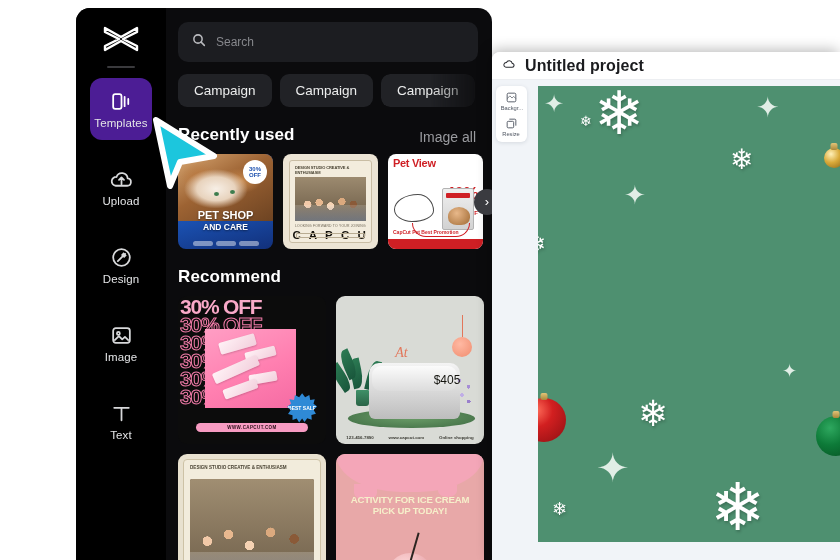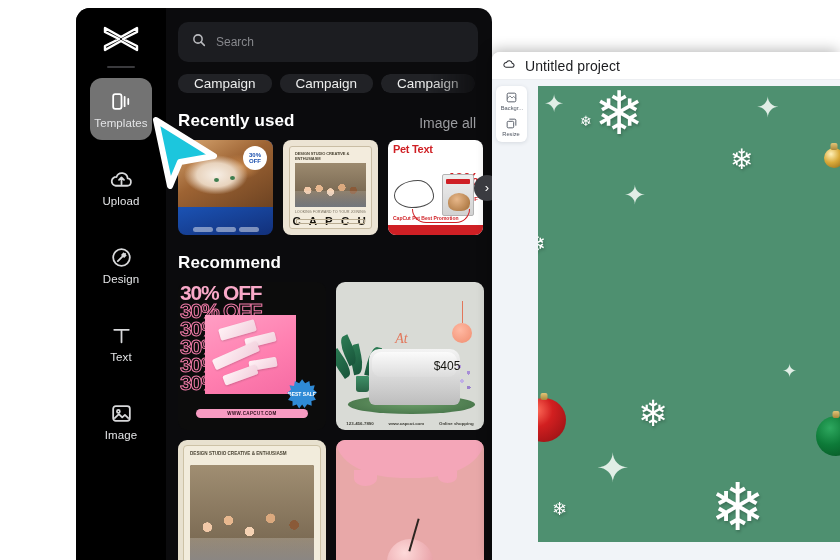--- a/index.html
+++ b/index.html
@@ -29,36 +29,36 @@
     display: flex; flex-direction: column; align-items: center;
     flex: 0 0 90px;
   }
   .brand-logo { width: 46px; height: 34px; display:flex; align-items:center; justify-content:center; margin-bottom: 6px;}
   .rail-sep { width: 28px; height: 2px; background: #3a3a3d; border-radius:2px; margin: 4px 0 10px; }
   .rail-item {
     width: 62px; height: 62px; border-radius: 12px;
     display: flex; flex-direction: column; align-items: center; justify-content: center;
     gap: 4px; margin-bottom: 16px; cursor: pointer;
   }
-  .rail-item.active { background: #737373; }
+  .rail-item.active { background: #4c1d95; }
   .rail-ico { width: 26px; height: 26px; display:flex; align-items:center; justify-content:center; }
   .rail-lbl { font-size: 11.5px; color: #e3e4e6; letter-spacing: .1px; line-height: 1; }
 
   
   .content { flex: 1 1 auto; padding: 14px 0 0 12px; position: relative; overflow: hidden; }
   .search-box {
     width: 300px; height: 40px; background: #1c1d21; border-radius: 10px;
     display: flex; align-items: center; gap: 9px; padding: 0 13px; cursor: text;
   }
   .search-ph { font-size: 12px; color: #86878c; }
 
   .chips { display: flex; gap: 8px; margin-top: 12px; width: 300px; overflow: hidden; }
   .chip {
     background: #212226; color: #eceded; font-size: 13.5px;
-    padding: 2px 16px; border-radius: 9px; white-space: nowrap; cursor: pointer; text-align: center;
+    padding: 9px 16px; border-radius: 9px; white-space: nowrap; cursor: pointer; text-align: center;
   }
   .chip.faded { -webkit-mask-image: linear-gradient(to right,#000 52%,rgba(0,0,0,.25) 100%);
                 mask-image: linear-gradient(to right,#000 52%,rgba(0,0,0,.25) 100%); }
 
   .sec-head { display:flex; align-items:flex-end; justify-content:space-between;
               width: 298px; margin: 18px 0 9px; }
   .sec-title { font-size: 17px; font-weight: bold; color: #ffffff; letter-spacing:.1px; }
   .sec-link { font-size: 14px; color: #9a9b9f; cursor: pointer; }
 
   .row { display: flex; gap: 10px; position: relative; }
@@ -227,21 +227,21 @@
     background: #ffffff;
     border-radius: 8px 0 0 0;
     box-shadow: -2px -2px 14px rgba(0,0,0,.28);
     overflow: hidden;
   }
   .ed-top {
     height: 28px; display: flex; align-items: center;
     padding: 0 8px 0 10px; background:#ffffff; gap: 9px;
     border-bottom: 1px solid #eceef1;
   }
-  .ed-proj { font-size: 14px; color: #1b1c1f; font-weight: normal; letter-spacing:.1px; }
+  .ed-proj { font-size: 16px; color: #1b1c1f; font-weight: bold; letter-spacing:.1px; }
   .ed-tools { margin-left: auto; display: flex; align-items: center; gap: 5px; }
   .tbtn { width: 21px; height: 19px; border-radius: 5px; display:flex;
           align-items:center; justify-content:center; cursor:pointer; }
   .tbtn.sel { background: #eef1f5; }
   .zoom-val { font-size: 10px; color:#1b1c1f; font-weight:bold; }
   .tdiv { width:1px; height:13px; background:#dfe2e6; margin:0 2px; }
 
   .ed-body { position: relative; height: 480px; background:#f1f4f8; }
   .ed-leftpanel {
     position: absolute; left: 4px; top: 6px; width: 31px; padding: 5px 0;
@@ -311,36 +311,36 @@
             <circle cx="12" cy="12" r="8"></circle>
             <path d="M8.5 15.5 L15.5 8.5" stroke-linecap="round"></path>
             <path d="M14 7 l3 3 -2.5 2.5 -3 -3z" fill="#d7d8da" stroke="none"></path>
           </svg>
         </span>
         <span class="rail-lbl">Design</span>
       </div>
 
       <div class="rail-item">
         <span class="rail-ico">
-          <svg width="25" height="25" viewBox="0 0 24 24" fill="none" stroke="#d7d8da" stroke-width="1.7" stroke-linecap="round">
-            <path d="M5 6.5h14M12 6.5v12"></path>
-          </svg>
-        </span>
-        <span class="rail-lbl">Text</span>
-      </div>
-
-      <div class="rail-item">
-        <span class="rail-ico">
           <svg width="25" height="25" viewBox="0 0 24 24" fill="none" stroke="#d7d8da" stroke-width="1.7" stroke-linejoin="round">
             <rect x="4" y="5" width="16" height="14" rx="2.5"></rect>
             <circle cx="9" cy="10" r="1.4"></circle>
             <path d="M5 17l4.5-4.5 3.2 3.2 2.6-2.3L19 17"></path>
           </svg>
         </span>
         <span class="rail-lbl">Image</span>
+      </div>
+
+      <div class="rail-item">
+        <span class="rail-ico">
+          <svg width="25" height="25" viewBox="0 0 24 24" fill="none" stroke="#d7d8da" stroke-width="1.7" stroke-linecap="round">
+            <path d="M5 6.5h14M12 6.5v12"></path>
+          </svg>
+        </span>
+        <span class="rail-lbl">Text</span>
       </div>
 
     </div>
 
     <div class="content">
 
       <div class="search-box">
         <span>
           <svg width="16" height="16" viewBox="0 0 24 24" fill="none" stroke="#b9babe" stroke-width="2.3" stroke-linecap="round">
             <circle cx="10.5" cy="10.5" r="6.2"></circle>
@@ -361,41 +361,45 @@
         <div class="sec-link">Image all</div>
       </div>
 
       <div class="row">
 
         <div class="card t-pet">
           <div class="photo"></div>
           <span class="eye" style="left:36px;top:38px"></span>
           <span class="eye" style="left:52px;top:36px"></span>
           <div class="badge">30% OFF</div>
+          <div class="ttl">
+            <span>PET SHOP</span><br>
+            <span class="sub">AND CARE</span>
+          </div>
           <div class="foot">
               <i></i>
               <i></i>
               <i></i>
             </div>
         </div>
 
         <div class="card t-capcut">
           <div class="inner">
             <div class="tag">DESIGN STUDIO
 CREATIVE &amp; ENTHUSIASM</div>
             <div class="pic"></div>
             <div class="mini">LOOKING FORWARD TO YOUR JOINING</div>
             <div class="big">C A P C U T</div>
             <div class="bar"></div>
           </div>
         </div>
 
         <div class="card t-food">
           <div class="hd">Pet
-Text</div>
+View</div>
           <div class="off">
             <b>40%</b>
             <i>OFF</i>
           </div>
           <div class="splat"></div>
           <div class="pack"></div>
           <div class="bowl"></div>
           <div class="brand">CapCut Pet
 Best Promotion</div>
           <div class="foot"></div>
@@ -457,20 +461,21 @@
         <div class="card t-studio">
           <div class="frame">
             <div class="tag">DESIGN STUDIO
 CREATIVE &amp; ENTHUSIASM</div>
             <div class="pic"></div>
           </div>
         </div>
 
         <div class="card t-ice">
           <div class="drip"></div>
+          <div class="hd">ACTIVITY FOR ICE CREAM PICK UP TODAY!</div>
           <div class="cone"></div>
           <div class="stick"></div>
         </div>
       </div>
     </div>
   </div>
 
   <div class="editor">
 
     <div class="ed-top">

